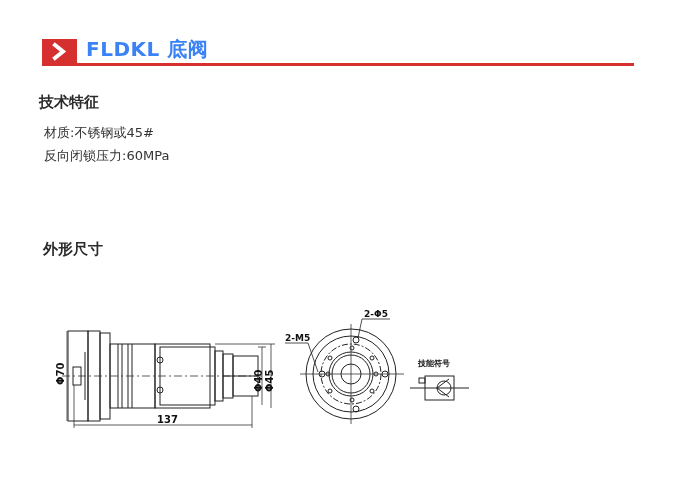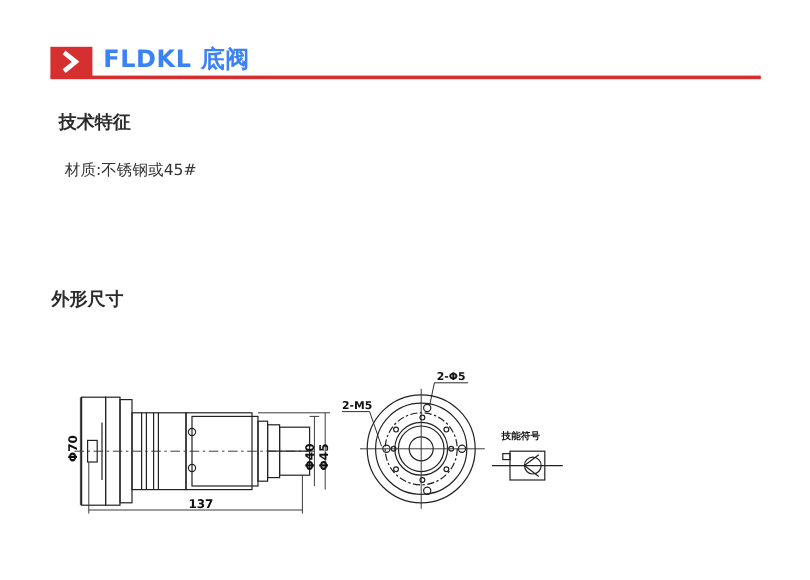--- a/index.html
+++ b/index.html
@@ -3,39 +3,40 @@
 <meta charset="utf-8">
 <style>
   html, body { margin:0; padding:0; background:#ffffff; }
   body { width:675px; height:483px; position:relative; overflow:hidden;
          font-family:"DejaVu Sans","Liberation Sans",sans-serif; color:#222; }
   .hdr-arrow { position:absolute; left:42px; top:39px; width:35px; height:25px; background:#d62f2f; }
   .hdr-arrow svg { position:absolute; left:0; top:0; }
   .hdr-title { position:absolute; left:86px; top:36px; font-size:20px; font-weight:bold; color:#3b82f6; letter-spacing:0.5px; }
   .hdr-line { position:absolute; left:42px; top:63px; width:592px; height:3px; background:#d62f2f; }
   .sec-title { position:absolute; font-size:15px; font-weight:bold; color:#2b2b2b; }
-  .spec-list { position:absolute; left:44px; top:122px; margin:10px; padding:0; list-style:none; }
+  .spec-list { position:absolute; left:44px; top:122px; margin:0; padding:0; list-style:none; }
   .spec-list li { font-size:13px; line-height:22.5px; color:#333; }
   .drawing { position:absolute; left:0; top:0; }
   .dim-text { font-family:"DejaVu Sans","Liberation Sans",sans-serif; font-weight:bold; fill:#111; }
 </style>
 </head>
 <body>
 
 <div class="hdr-arrow">
   <svg width="35" height="25">
     <polyline points="13,6 21,12.5 13,19" fill="none" stroke="#ffffff" stroke-width="4" stroke-linecap="square"></polyline>
   </svg>
 </div>
 <div class="hdr-title">FLDKL 底阀</div>
 <div class="hdr-line"></div>
 
-<div class="sec-title" style="left:49px; top:93px;">技术特征</div>
+<div class="sec-title" style="left:39px; top:93px;">技术特征</div>
 <ul class="spec-list">
   <li>材质:不锈钢或45#</li>
+  <li>反向闭锁压力:60MPa</li>
 </ul>
 
 <div class="sec-title" style="left:43px; top:240px;text-align:center;">外形尺寸</div>
 
 <svg class="drawing" width="675" height="483">
   <g stroke="#222" stroke-width="1" fill="none">
 
     <rect x="68" y="331" width="20" height="90"></rect>
     <rect x="88" y="331" width="12" height="90"></rect>
     <rect x="100" y="333" width="10" height="86"></rect>

